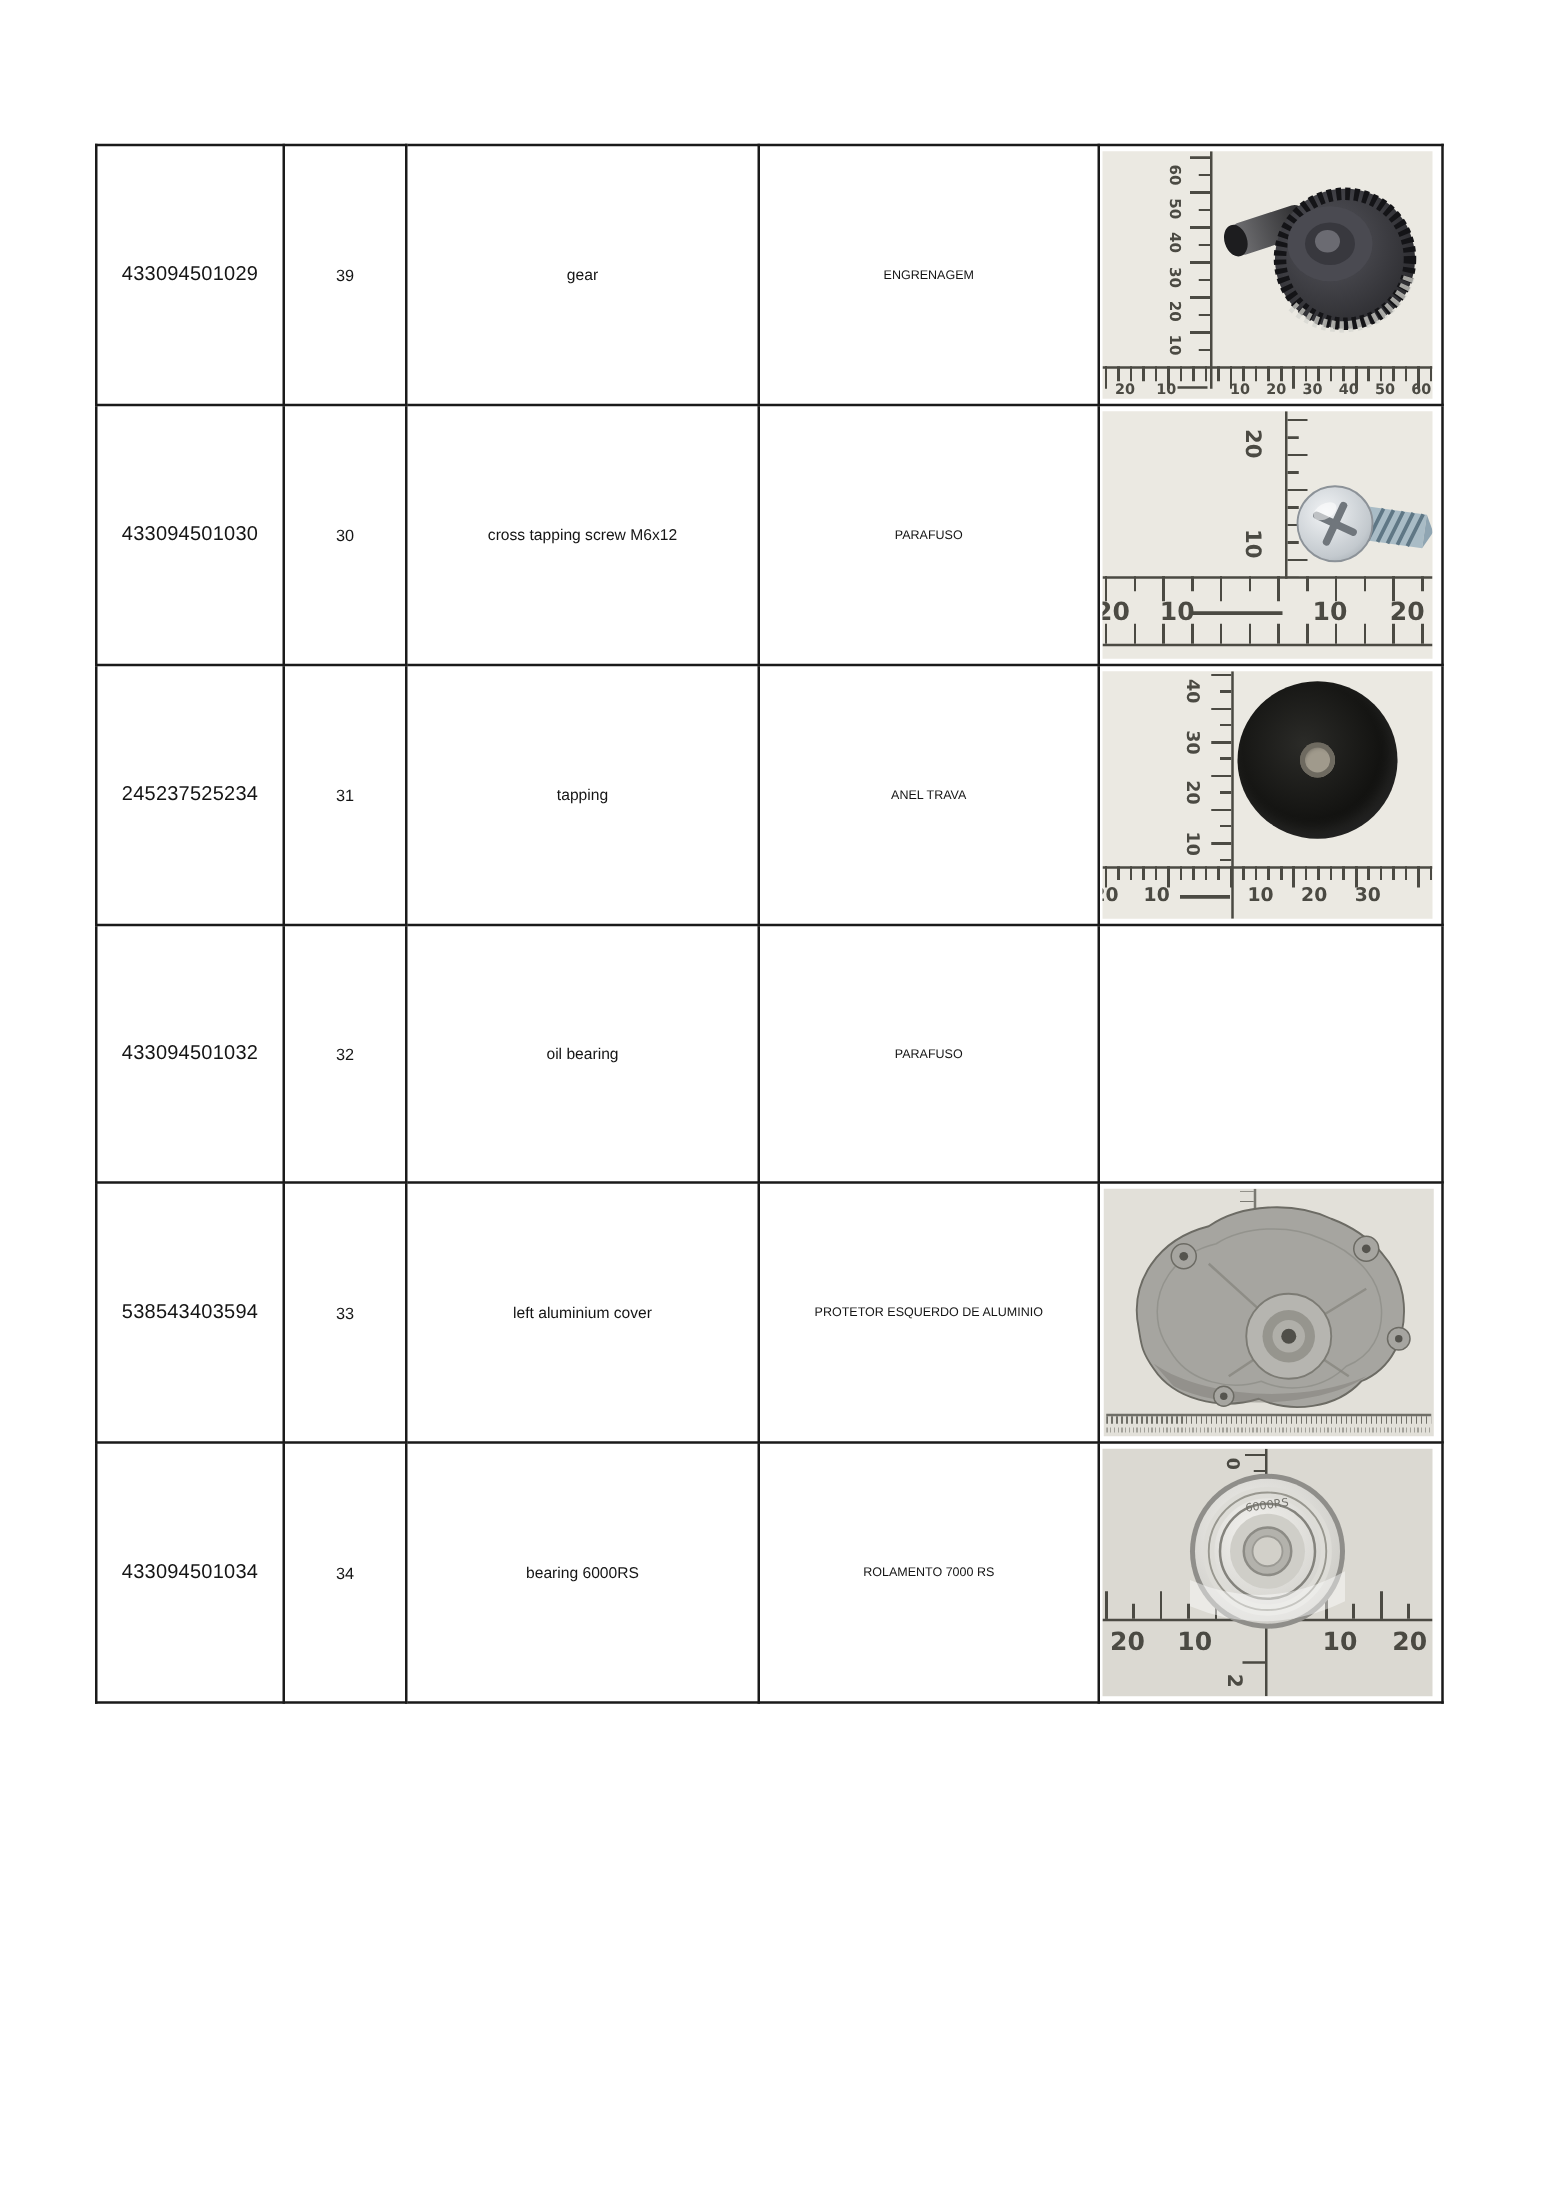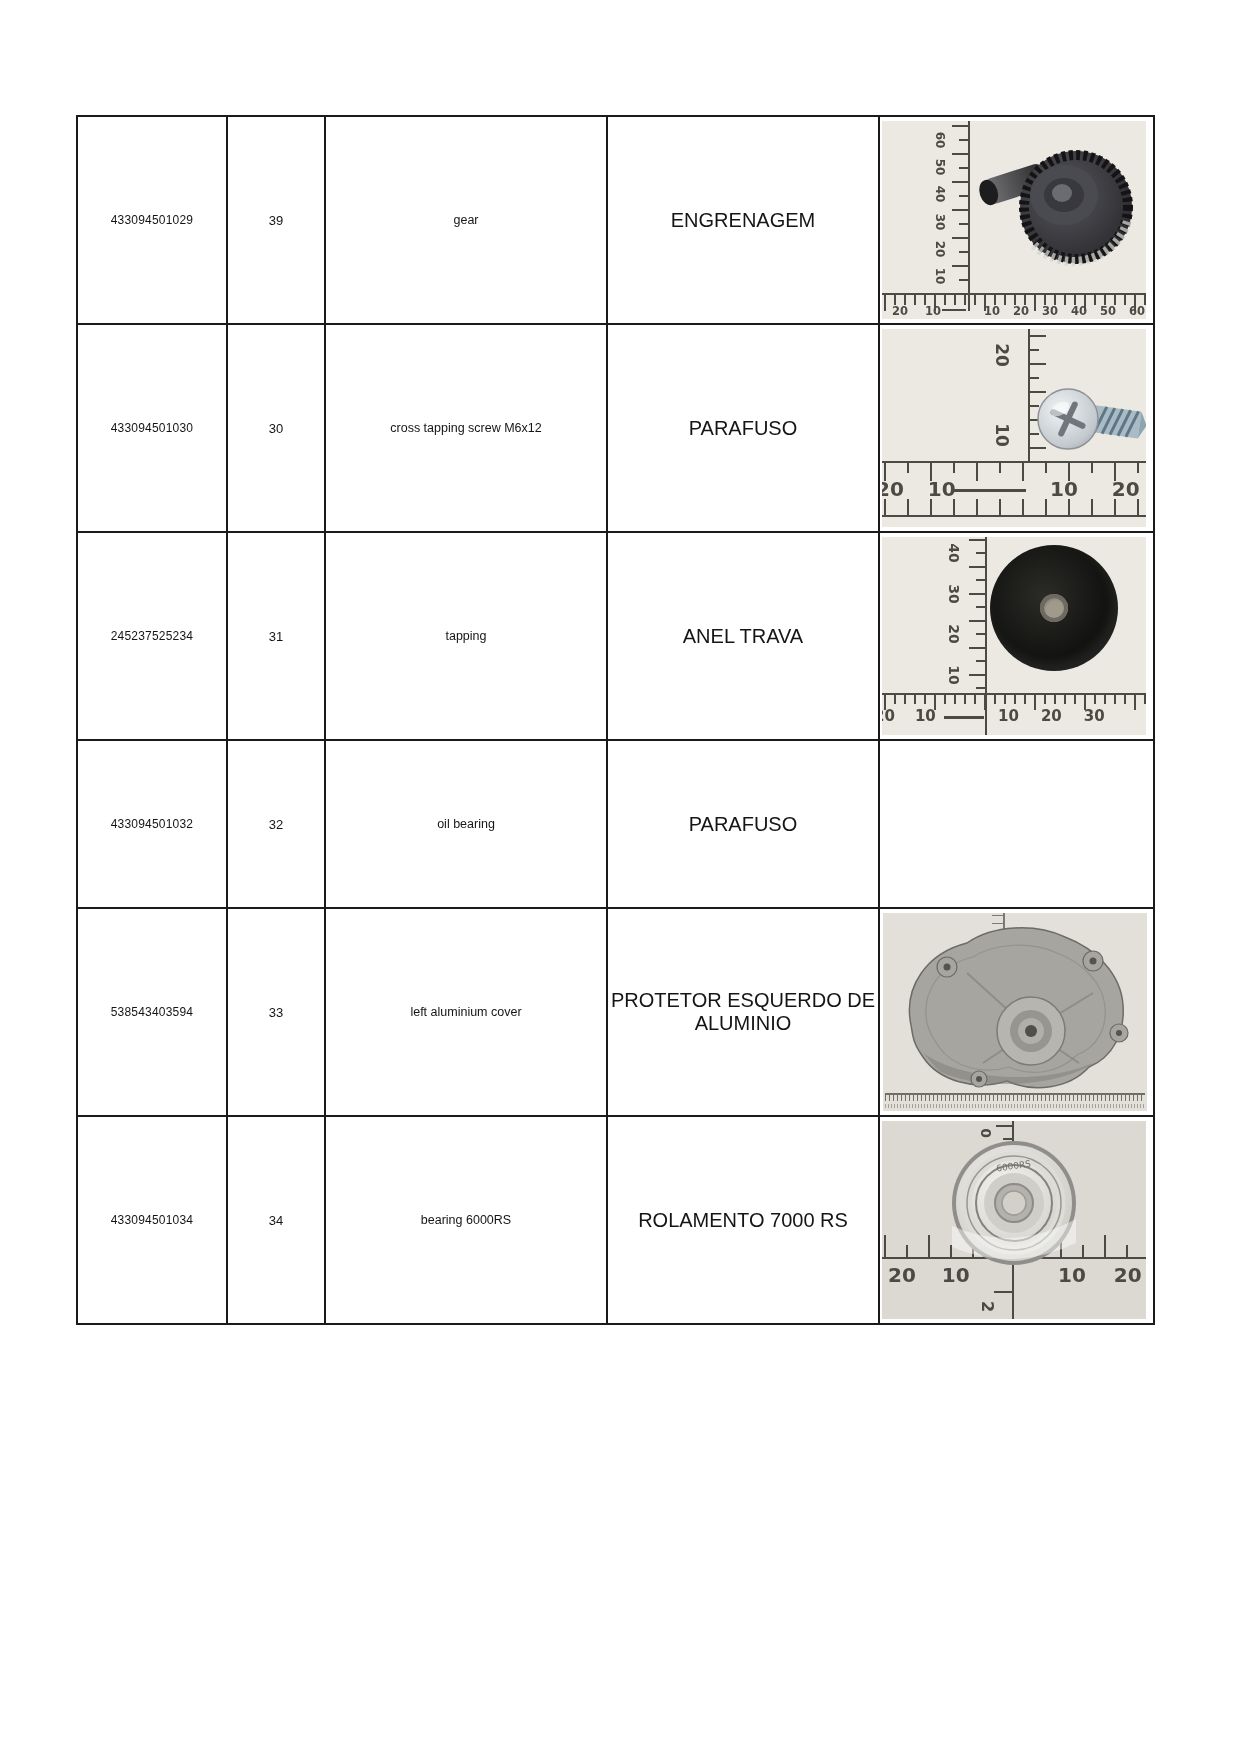--- a/index.html
+++ b/index.html
@@ -1,25 +1,25 @@
 <!DOCTYPE html>
 <html><head>
 <meta charset="utf-8">
 <style>
   html,body{margin:0;padding:0;background:#ffffff;}
   .page{position:relative;width:1241px;height:1755px;background:#ffffff;overflow:hidden;
         font-family:"Liberation Sans",sans-serif;color:#151515;}
   table.parts{position:absolute;left:76px;top:115px;border-collapse:collapse;table-layout:fixed;}
   table.parts td{border:2px solid #1a1a1a;vertical-align:middle;text-align:center;
         padding:0;overflow:hidden;}
-  tr.prow{height:168px;}
-  .c1{font-size:12px;letter-spacing:.2px;}
+  tr.prow{height:206px;}
+  .c1{font-size:16px;letter-spacing:.2px;}
   .c2{font-size:13px;}
   .c3{font-size:12.5px;}
-  .c4{font-size:20px;margin-left:48px;}
+  .c4{font-size:10px;margin-left:48px;}
   .photocell{text-align:left;}
   
   .photo{position:relative;width:264px;height:198px;margin:4px 5px 4px 2px;overflow:hidden;
          background:#ebe9e2;font-family:"DejaVu Sans",sans-serif;color:#4b4a43;}
   .photo.dark{background:#dbd9d2;}
   .photo.cover{background:#e2e0d9;margin-left:3px;}
   .vline{position:absolute;width:2px;background:#4b4a43;}
   .hline{position:absolute;height:2px;background:#4b4a43;}
   .ticks-vlong{position:absolute;width:16px;background:repeating-linear-gradient(180deg,#4b4a43 0 2px,transparent 2px 28px);}
   .ticks-vshort{position:absolute;width:9px;background:repeating-linear-gradient(180deg,#4b4a43 0 2px,transparent 2px 28px);}

